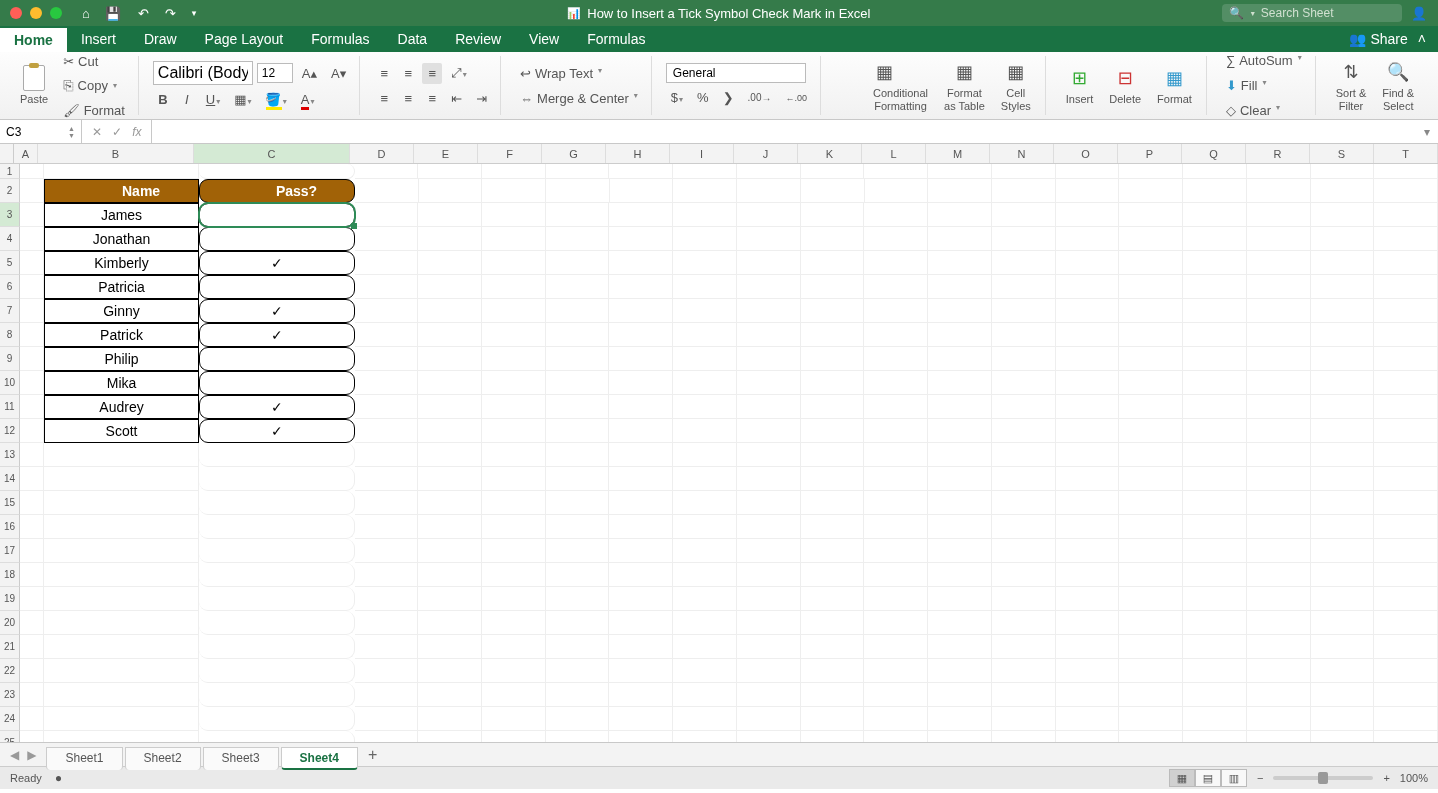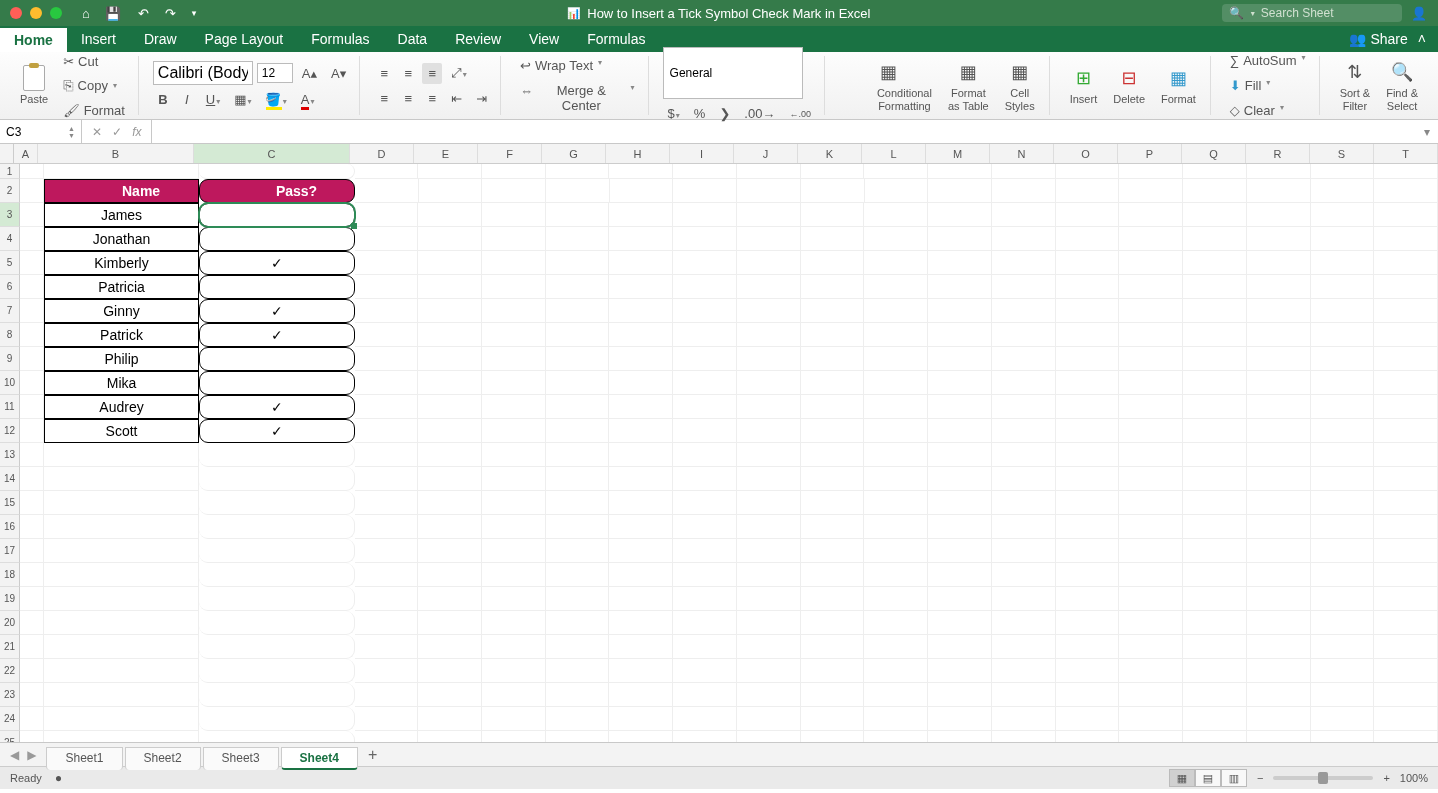--- a/index.html
+++ b/index.html
@@ -26,21 +26,21 @@
   .ribbon { height: 68px; background: linear-gradient(#fdfdfd, #f1f1f1); border-bottom: 1px solid #c8c8c8; display: flex; align-items: center; padding: 4px 6px; gap: 6px; font-size: 11px; color: #555; }
   .group { display: flex; flex-direction: column; gap: 4px; border-right: 1px solid #ddd; padding: 0 8px; height: 100%; justify-content: center; }
   .group-row { display: flex; gap: 4px; align-items: center; }
   .big-btn { display: flex; flex-direction: column; align-items: center; justify-content: center; gap: 2px; padding: 2px 6px; cursor: pointer; text-align: center; line-height: 1.1; }
   .paste-icon { width: 22px; height: 26px; background: #fff; border: 1px solid #aaa; border-radius: 2px; position: relative; }
   .paste-icon::before { content: ""; position: absolute; top: -3px; left: 5px; width: 10px; height: 5px; background: #c0a040; border-radius: 2px; }
   .font-select { border: 1px solid #bbb; font-size: 16px; padding: 2px 4px; width: 100px; background: #fff; }
   .size-select { border: 1px solid #bbb; font-size: 12px; padding: 2px 4px; width: 36px; background: #fff; }
   .icon-btn { border: 1px solid transparent; padding: 2px 4px; cursor: pointer; font-size: 13px; border-radius: 2px; min-width: 20px; text-align: center; }
   .dd { font-size: 8px; margin-left: 1px; color: #888; }
-  .num-fmt { border: 1px solid #bbb; font-size: 12px; padding: 18px 6px; width: 140px; background: #fff; }
+  .num-fmt { border: 1px solid #bbb; font-size: 12px; padding: 2px 6px; width: 140px; background: #fff; }
   .big-icon { width: 26px; height: 26px; display: flex; align-items: center; justify-content: center; font-size: 18px; }
 
   
   .formula-bar { height: 24px; border-bottom: 1px solid #c8c8c8; display: flex; align-items: center; font-size: 12px; }
   .name-box { width: 82px; border-right: 1px solid #c8c8c8; padding: 0 6px; display: flex; align-items: center; height: 100%; justify-content: space-between; }
   .fx-icons { display: flex; gap: 10px; padding: 0 10px; color: #999; border-right: 1px solid #c8c8c8; height: 100%; align-items: center; }
   .fx-input { flex: 1; padding: 0 8px; }
 
   
   .grid-wrap { position: relative; height: 598px; overflow: hidden; }
@@ -50,21 +50,21 @@
   .col-h.sel { background: #d4ead4; }
   .col-A { width: 24px; } .col-B { width: 156px; } .col-C { width: 156px; }
   .col-rest { width: 64px; }
   .rows { position: relative; }
   .row { display: flex; height: 24px; }
   .row-h { width: 20px; border-right: 1px solid #ccc; border-bottom: 1px solid #ddd; background: #f3f3f3; text-align: center; font-size: 10px; color: #555; line-height: 24px; }
   .row-h.sel { background: #d4ead4; }
   .cell { border-right: 1px solid #eee; border-bottom: 1px solid #eee; font-size: 14px; display: flex; align-items: center; justify-content: center; }
   .cell.colA { width: 24px; } .cell.colB { width: 156px; } .cell.colC { width: 156px; border-radius: 9px; }
   .cell.rest { width: 64px; }
-  .tbl-header { background: #be185d; color: #fff; font-weight: 700; border: 1px solid #000; padding-left: 39px; }
+  .tbl-header { background: #a16207; color: #fff; font-weight: 700; border: 1px solid #000; padding-left: 39px; }
   .tbl-cell { border: 1px solid #000; background: #fff; }
   .selected-cell { outline: 2px solid #2e8b57; outline-offset: -1px; position: relative; }
   .selected-cell::after { content: ""; position: absolute; right: -3px; bottom: -3px; width: 6px; height: 6px; background: #2e8b57; }
 
   
   .sheet-tabs { height: 24px; border-top: 1px solid #c8c8c8; display: flex; align-items: center; background: #f3f3f3; font-size: 12px; }
   .nav-arrows { display: flex; gap: 8px; padding: 0 10px; color: #999; }
   .sheet-tab { padding: 3px 18px; border: 1px solid #ccc; border-bottom: none; background: #fafafa; margin-right: 2px; cursor: pointer; border-radius: 0 0 4px 4px; color: #555; }
   .sheet-tab.active { background: #fff; color: #1a7243; font-weight: 600; border-bottom: 2px solid #1a7243; }
   .add-sheet { padding: 2px 8px; cursor: pointer; color: #666; font-size: 16px; }
@@ -200,21 +200,21 @@
         <span class="dd">▾</span>
       </div>
   </div>
 
   <div class="group">
     <div><input class="num-fmt" value="General" style=""></div>
     <div class="group-row">
       <div class="icon-btn">$<span class="dd">▾</span></div>
       <div class="icon-btn">%</div>
       <div class="icon-btn">❯</div>
-      <div class="icon-btn" style="font-size:13px;">.00→</div>
+      <div class="icon-btn" style="font-size:10px;">.00→</div>
       <div class="icon-btn" style="font-size:9px;">←.00</div>
     </div>
   </div>
 
   <div class="group" style="flex-direction:row;">
     <div class="big-btn">
         <div class="big-icon">▦</div>
         <span style="white-space:pre;margin-left:32px;">Conditional
 Formatting</span>
       </div>

